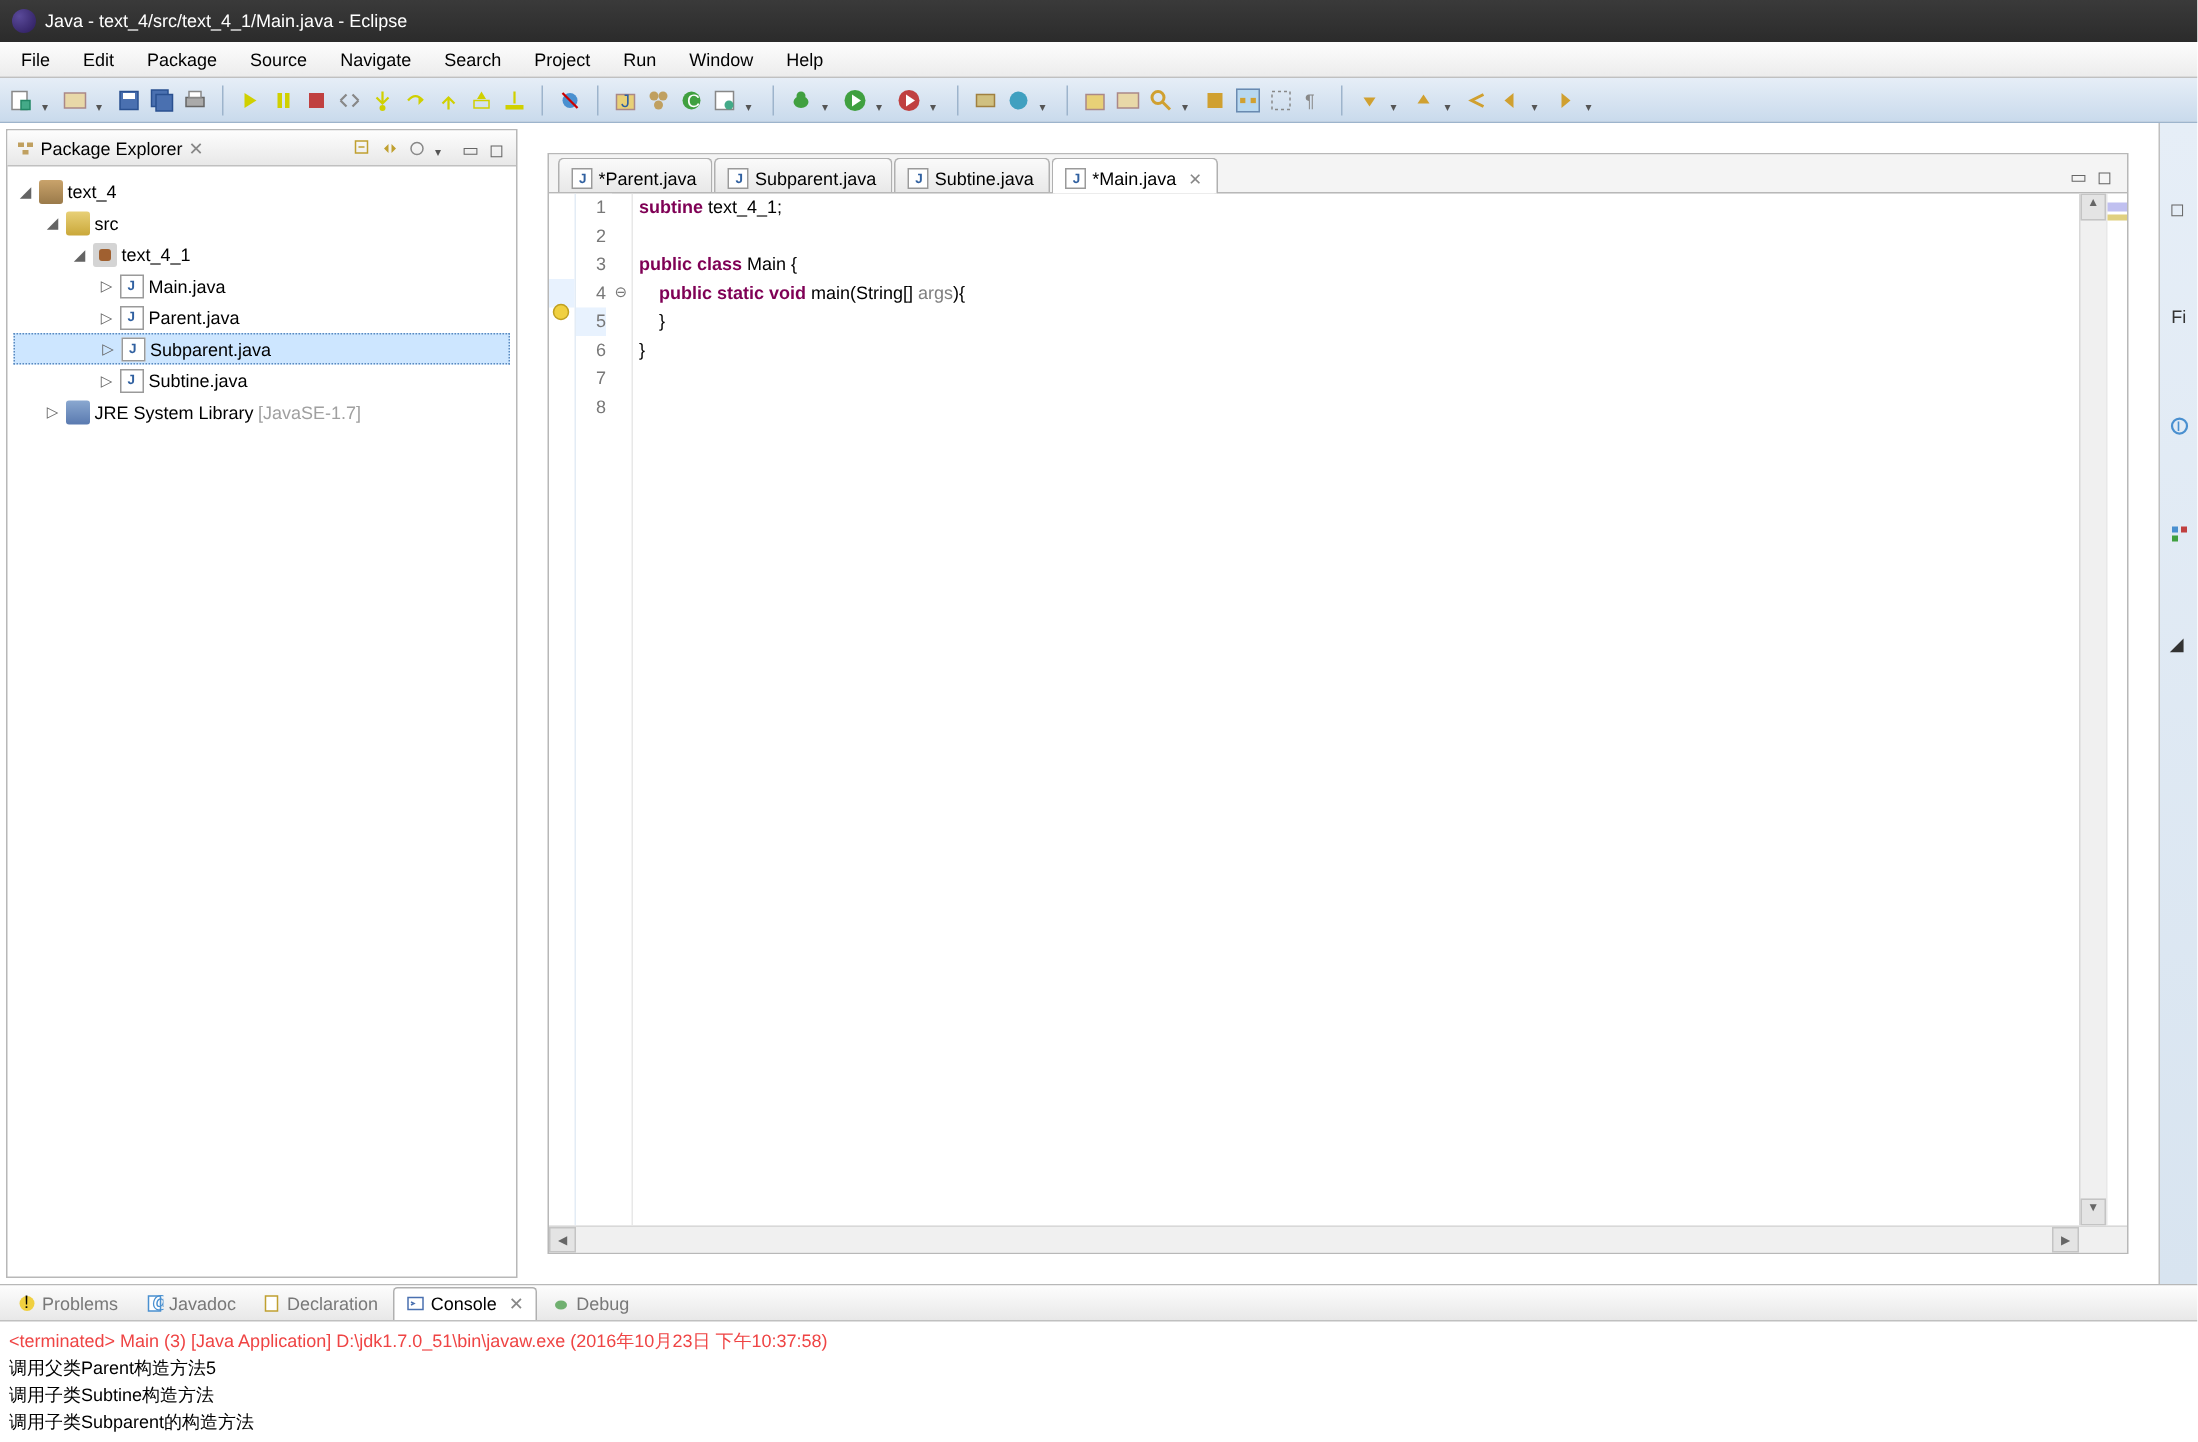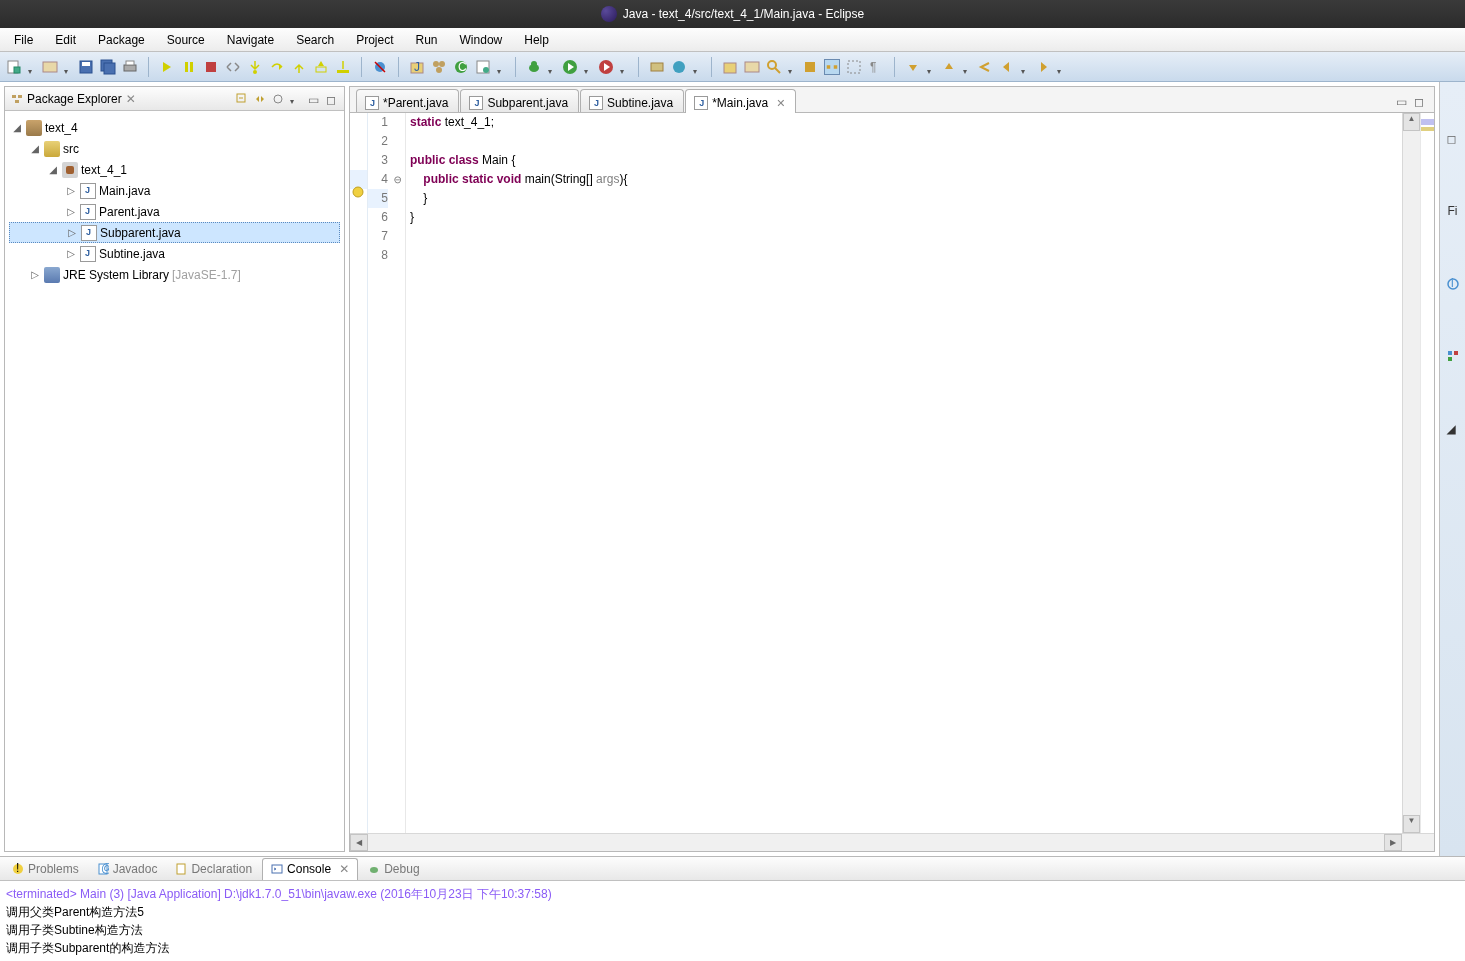--- a/index.html
+++ b/index.html
@@ -1,17 +1,17 @@
 <!DOCTYPE html>
 <html><head>
 <meta charset="utf-8">
 <style>
 * { margin: 0; padding: 0; box-sizing: border-box; font-family: "Segoe UI", Tahoma, sans-serif; font-size: 12px; }
 body { width: 1465px; height: 961px; background: #fff; overflow: hidden; display: flex; flex-direction: column; }
-.title-bar { height: 28px; background: linear-gradient(#3a3a3a,#2b2b2b); color: #fff; display: flex; align-items: center; padding: 0 8px; gap: 6px; justify-content: center; }
+.title-bar { height: 28px; background: linear-gradient(#3a3a3a,#2b2b2b); color: #fff; display: flex; align-items: center; padding: 0 8px; gap: 6px; }
 .title-bar .logo { width: 16px; height: 16px; background: radial-gradient(circle at 30% 30%,#5a4a9a,#2a1a5a); border-radius: 50%; }
 .menu-bar { height: 24px; background: linear-gradient(#fdfdfd,#ececec); border-bottom: 1px solid #c0c0c0; display: flex; align-items: center; padding: 0 4px; gap: 2px; }
 .menu-bar span { padding: 3px 10px; cursor: default; }
 .toolbar { height: 30px; background: linear-gradient(#e6eef7,#c9daec); border-bottom: 1px solid #9db4cc; display: flex; align-items: center; padding: 0 6px; gap: 6px; }
 .tb-icon { width: 16px; height: 16px; display: inline-block; }
 .tb-dd { width: 8px; height: 8px; display: inline-block; }
 .tb-sep { width: 1px; height: 20px; background: #9db4cc; margin: 0 4px; }
 .main-area { flex: 1; display: flex; background: #fff; }
 .left-panel { width: 341px; border: 1px solid #b8b8b8; margin: 4px 0 4px 4px; background: #fff; display: flex; flex-direction: column; }
 .panel-header { height: 24px; background: linear-gradient(#fdfdfd,#e8e8e8); border-bottom: 1px solid #c0c0c0; display: flex; align-items: center; padding: 0 6px; gap: 4px; }
@@ -23,21 +23,21 @@
 .tw { display: inline-block; width: 12px; text-align: center; color: #646464; font-size: 10px; }
 .ico { width: 16px; height: 16px; display: inline-block; }
 .ico.pkg { background: linear-gradient(#c9a36b,#9a7a4a); border-radius: 2px; }
 .ico.fld { background: linear-gradient(#e8d077,#caa83a); border-radius: 2px; }
 .ico.pkgf { background: #d4d4d4; border-radius: 2px; position: relative; }
 .ico.pkgf::after { content:""; position:absolute; width:8px; height:8px; left:4px; top:4px; background:#a06030; border-radius:2px; }
 .ico.java { background: #fff; border: 1px solid #9a9a9a; position: relative; }
 .ico.java::after { content:"J"; position:absolute; font-size:9px; color:#3060a0; left:4px; top:1px; font-weight:bold; }
 .ico.lib { background: linear-gradient(#8aa8d0,#5a7ab0); border-radius: 2px; }
 .dim { color: #a0a0a0; }
-.editor-panel { flex: 1; margin: 4px; border: 1px solid #b8b8b8; display: flex; flex-direction: column; background: #fff; }
+.editor-panel { flex: 1; margin: 20px; border: 1px solid #b8b8b8; display: flex; flex-direction: column; background: #fff; }
 .editor-tabs { height: 26px; background: #f4f4f4; display: flex; align-items: flex-end; border-bottom: 1px solid #b8b8b8; padding-left: 6px; gap: 1px; }
 .ed-tab { height: 23px; padding: 3px 10px 0 8px; background: linear-gradient(#fafafa,#e8e8e8); border: 1px solid #b0b0b0; border-bottom: none; border-radius: 4px 4px 0 0; display: flex; align-items: center; gap: 4px; cursor: default; }
 .ed-tab.active { background: #fff; height: 24px; margin-bottom: -1px; justify-content: center; }
 .ed-tab .close { color: #888; font-size: 11px; margin-left: 4px; }
 .right-ctrls { margin-left: auto; display: flex; gap: 6px; padding-right: 8px; align-items: center; height: 23px; }
 .editor-body { flex: 1; display: flex; font-family: Consolas, "Courier New", monospace; font-size: 14px; overflow: hidden; }
 .gutter { width: 18px; background: #fff; border-right: 1px solid #e3ecf5; }
 .linenums { width: 24px; text-align: right; color: #787878; padding-right: 4px; user-select: none; background:#fff; }
 .linenums div { height: 19px; line-height: 19px; }
 .linenums div.fold { position: relative; }
@@ -50,21 +50,21 @@
 .vscroll { width: 18px; background: #f0f0f0; border-left: 1px solid #d8d8d8; position: relative; }
 .overview { width: 14px; background: #fff; border-left: 1px solid #e8e8e8; }
 .hscroll { height: 18px; background: #f0f0f0; border-top: 1px solid #d8d8d8; display: flex; }
 .hscroll .btn { width: 18px; background: #e4e4e4; border: 1px solid #c4c4c4; }
 .right-strip { width: 26px; border-left: 1px solid #c0c0c0; background: linear-gradient(#e6eef7,#d8e4f0); display:flex; flex-direction:column; align-items:center; gap:60px; padding-top:50px; }
 .console-panel { border-top: 1px solid #b8b8b8; display: flex; flex-direction: column; background: #fff; }
 .console-tabs { height: 24px; background: linear-gradient(#fdfdfd,#e8e8e8); display: flex; align-items: center; border-bottom: 1px solid #c0c0c0; padding: 0 4px; gap: 2px; }
 .c-tab { padding: 3px 8px; display: flex; align-items: center; gap: 4px; color: #787878; cursor: default; }
 .c-tab.active { color: #000; background: #fff; border: 1px solid #b0b0b0; border-bottom:none; border-radius:3px 3px 0 0; height: 22px; }
 .console-body { padding: 4px 6px; font-size: 13px; line-height: 18px; color: #000; }
-.console-body .hdr { color: #8b5cf6; }
+.console-body .hdr { color: #ef4444; }
 .mini-icon { width:12px; height:12px; display:inline-block; }
 .chevron::before { content:"▾"; font-size:8px; color:#555; }
 </style>
 </head>
 <body>
 
 <div class="title-bar">
   <span class="logo"></span>
   <span>Java - text_4/src/text_4_1/Main.java - Eclipse</span>
 </div>
@@ -343,21 +343,21 @@
         <div>2</div>
         <div>3</div>
         <div class="fold">4</div>
         <div style="background:#e8f2fe;">5</div>
         <div>6</div>
         <div>7</div>
         <div>8</div>
       </div>
       <div style="width:14px;border-right:1px solid #e8e8e8;"></div>
       <div class="code-col">
-        <div class="code-line"><span class="kw">static</span><span> text_4_1;</span></div>
+        <div class="code-line"><span class="kw">subtine</span><span> text_4_1;</span></div>
         <div class="code-line"></div>
         <div class="code-line"><span class="kw">public class</span><span> Main {</span></div>
         <div class="code-line"><span>    </span><span class="kw">public static void</span><span> main(String[] </span><span class="cm">args</span><span>){</span></div>
         <div class="code-line">    }</div>
         <div class="code-line">}</div>
         <div class="code-line"></div>
       </div>
       <div class="vscroll">
         <div style="position:absolute;top:0;width:100%;height:18px;background:#e4e4e4;border:1px solid #c4c4c4;color:#666;text-align:center;font-size:8px;">▲</div>
         <div style="position:absolute;bottom:0;width:100%;height:18px;background:#e4e4e4;border:1px solid #c4c4c4;color:#666;text-align:center;font-size:8px;">▼</div>

